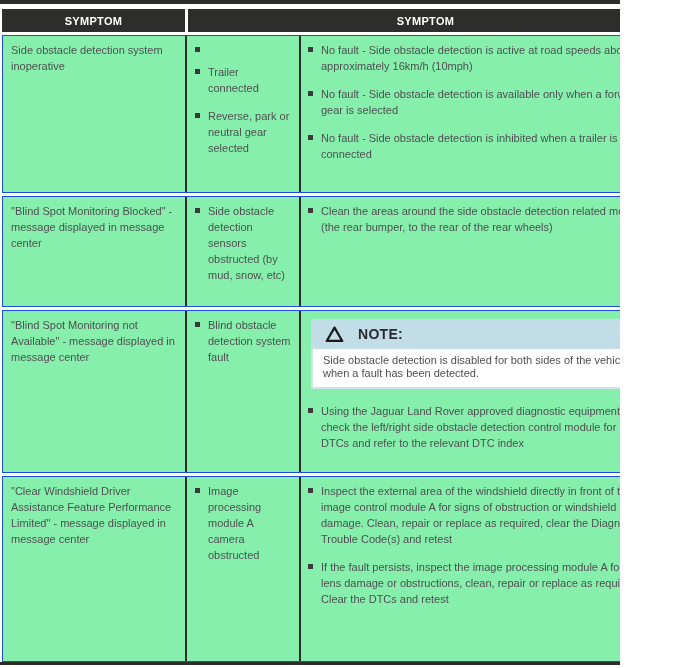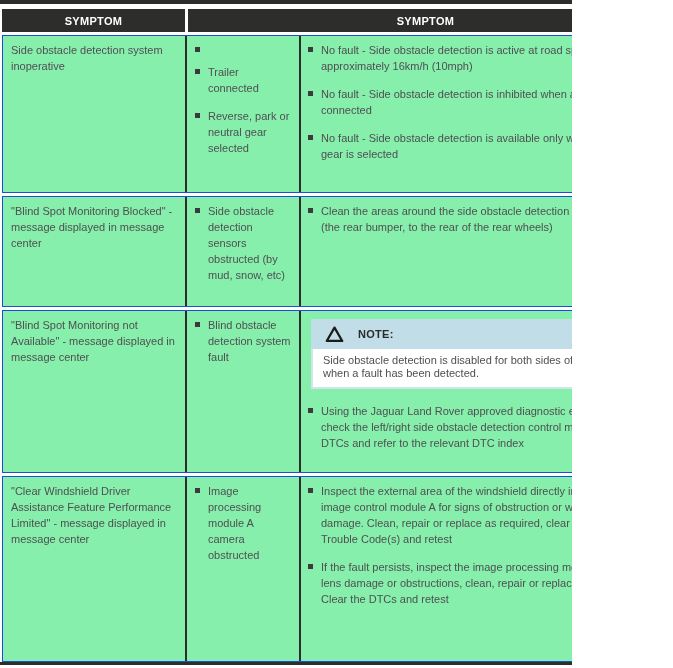--- a/index.html
+++ b/index.html
@@ -1,17 +1,17 @@
 <!DOCTYPE html>
 <html><head>
 <meta charset="utf-8">
 <style>
   html,body{margin:0;padding:0;background:#ffffff;}
   #page{
-    position:relative;width:572px;height:668px;background:#ffffff;
+    position:relative;width:620px;height:668px;background:#ffffff;
     font-family:"Liberation Sans","DejaVu Sans",sans-serif;
     color:var(--text,#4f4f51);
     overflow:hidden;
   }
   .top-bar{position:absolute;left:0;top:0;width:666px;height:4px;background:var(--dark,#2d2d2b);}
   .bottom-bar{position:absolute;left:0;top:662px;width:666px;height:3px;background:var(--dark,#2d2d2b);}
 
   .header-row{
     position:absolute;left:2px;top:9px;width:661px;height:23px;
     display:flex;gap:3px;
@@ -43,21 +43,21 @@
   .bullet-item{display:flex;margin-bottom:12px;}
   .bullet-item:last-child{margin-bottom:0;}
   .sq{flex:0 0 auto;width:5px;height:5px;background:var(--bullet,#3a3a3c);margin:5px 8px 0 0;}
   .bi-text{flex:1;}
 
   .note-box{margin:2px 12px 14px 3px;}
   .note-band{
     background:var(--note-band,#c1dde7);height:30px;
     display:flex;align-items:center;padding-left:13px;
   }
-  .note-label{font-size:11px;font-weight:bold;color:#2b2b2b;margin-left:13px;letter-spacing:.3px;}
+  .note-label{font-size:14px;font-weight:bold;color:#2b2b2b;margin-left:13px;letter-spacing:.3px;}
   .note-body{
     background:#ffffff;border:2px solid var(--note-border,#cfe4ec);border-top:none;
     padding:5px 10px 7px 10px;font-size:11px;line-height:13px;
   }
   .note-icon svg{display:block;}
 </style>
 </head>
 <body>
 
 <div id="page" style="--dark: #2d2d2b; --text: #4f4f51; --bullet: #3a3a3c; --note-band: #c1dde7; --note-border: #cfe4ec;">
@@ -86,25 +86,25 @@
             <span class="bi-text">Reverse, park or neutral gear selected</span>
           </div>
         </div>
         <div class="cell cell-action">
           <div class="bullet-item">
             <span class="sq"></span>
             <span class="bi-text">No fault - Side obstacle detection is active at road speeds above approximately 16km/h (10mph)</span>
           </div>
           <div class="bullet-item">
             <span class="sq"></span>
-            <span class="bi-text">No fault - Side obstacle detection is inhibited when a trailer is connected</span>
+            <span class="bi-text">No fault - Side obstacle detection is available only when a forward gear is selected</span>
           </div>
           <div class="bullet-item">
             <span class="sq"></span>
-            <span class="bi-text">No fault - Side obstacle detection is available only when a forward gear is selected</span>
+            <span class="bi-text">No fault - Side obstacle detection is inhibited when a trailer is connected</span>
           </div>
         </div>
       </div>
       <div class="trow">
         <div class="cell cell-symptom">
           <div>"Blind Spot Monitoring Blocked" - message displayed in message center</div>
         </div>
         <div class="cell cell-causes">
           <div class="bullet-item">
             <span class="sq"></span>

